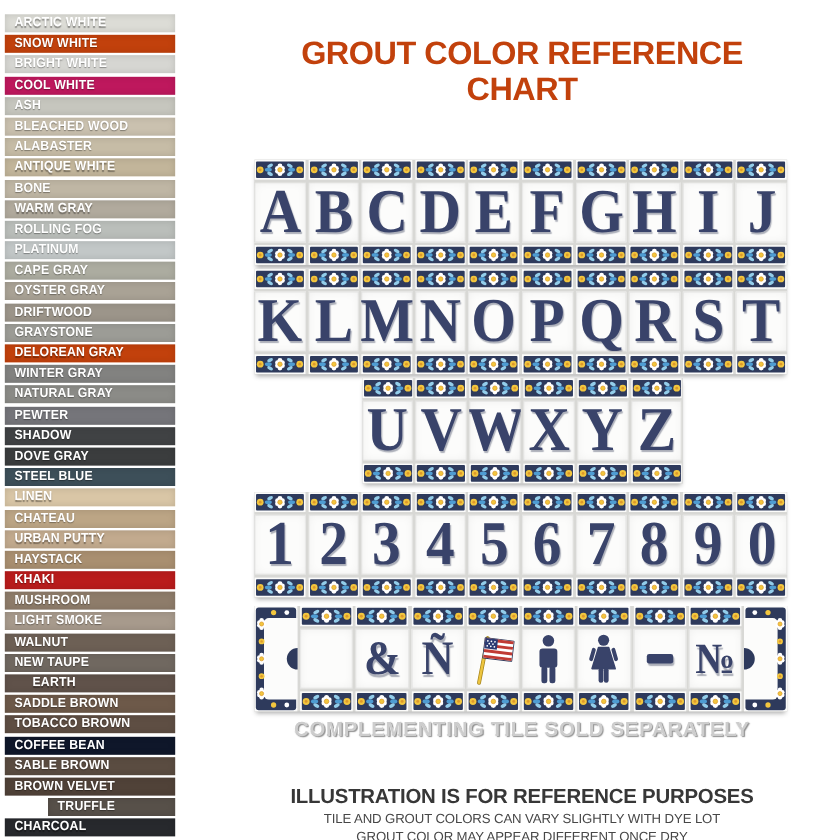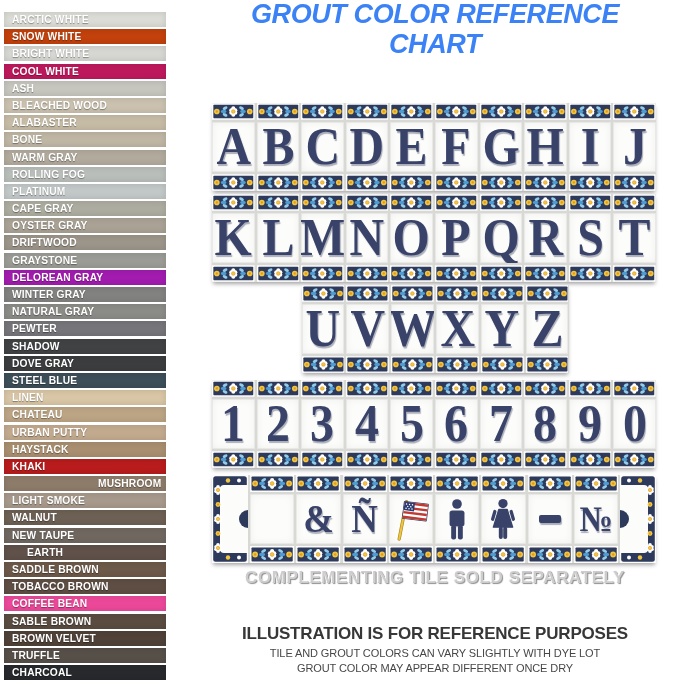--- a/index.html
+++ b/index.html
@@ -1,32 +1,32 @@
 <!DOCTYPE html>
 <html><head>
 <meta charset="utf-8">
 <style>
   * { margin:0; padding:0; box-sizing:border-box; }
   html,body { width:700px; height:700px; background:#ffffff; overflow:hidden;
     font-family:"Liberation Sans","DejaVu Sans",sans-serif; }
   .page { position:relative; width:700px; height:700px; background:#fff; }
 
   
-  .left-list { position:absolute; left:4px; top:12px; width:162px;
+  .left-list { position:absolute; left:4px; top:12px; width:142px;
     display:flex; flex-direction:column; gap:2.2px; }
   .swatch { height:15px; display:flex; align-items:center; padding-left:8px;
     box-shadow: inset 0 0 6px rgba(0,0,0,0.12); }
   .swatch-label { color:#ffffff; font-size:11px; font-weight:bold;
     letter-spacing:0.2px; white-space:nowrap; transform:scaleX(0.93);
     transform-origin:left center; text-shadow:0 1px 1px rgba(0,0,0,0.38); line-height:1; }
 
   
   .right-col { position:absolute; left:212px; top:0; width:446px; }
-  .title { text-align:center; font-size:27px; font-weight:bold;
-    color:#3b82f6; letter-spacing:-0.4px; line-height:1.1;font-style:italic; }
+  .title { margin-top:30px; text-align:center; font-size:27px; font-weight:bold;
+    color:#c2410c; letter-spacing:-0.4px; line-height:1.1; }
 
   .tiles { margin-top:44px; }
   .tile-set { width:444px; background:#d8d8d5; display:flex; flex-direction:column;
     gap:2px; margin-bottom:3px; box-shadow:0 3px 4px -1px rgba(0,0,0,0.35); }
   .tile-set.w6 { width:267px; margin-left:auto; margin-right:auto; }
   .tile-set.gap-top { margin-top:7px; }
   .strip-row { display:flex; gap:2px; height:17px; }
   .strip-tile { flex:1; height:17px; }
   .strip-tile svg { width:100%; height:100%; display:block; }
   .tile-mid { display:flex; gap:2px; height:50px; }
@@ -76,20 +76,23 @@
       </div>
       <div class="swatch" style="background: rgb(198, 198, 190);">
         <span class="swatch-label">ASH</span>
       </div>
       <div class="swatch" style="background: rgb(202, 193, 175);">
         <span class="swatch-label">BLEACHED WOOD</span>
       </div>
       <div class="swatch" style="background: rgb(198, 188, 166);">
         <span class="swatch-label">ALABASTER</span>
       </div>
+      <div class="swatch" style="background: rgb(194, 181, 154);">
+        <span class="swatch-label">ANTIQUE WHITE</span>
+      </div>
       <div class="swatch" style="background: rgb(191, 182, 164);">
         <span class="swatch-label">BONE</span>
       </div>
       <div class="swatch" style="background: rgb(177, 170, 157);">
         <span class="swatch-label">WARM GRAY</span>
       </div>
       <div class="swatch" style="background: rgb(186, 190, 186);">
         <span class="swatch-label">ROLLING FOG</span>
       </div>
       <div class="swatch" style="background: rgb(194, 199, 199);">
@@ -100,21 +103,21 @@
       </div>
       <div class="swatch" style="background: rgb(169, 162, 149);">
         <span class="swatch-label">OYSTER GRAY</span>
       </div>
       <div class="swatch" style="background: rgb(156, 149, 138);">
         <span class="swatch-label">DRIFTWOOD</span>
       </div>
       <div class="swatch" style="background: rgb(156, 156, 150);">
         <span class="swatch-label">GRAYSTONE</span>
       </div>
-      <div class="swatch" style="background: #a21caf;">
+      <div class="swatch" style="background: #c2410c;">
         <span class="swatch-label">DELOREAN GRAY</span>
       </div>
       <div class="swatch" style="background: rgb(130, 130, 128);">
         <span class="swatch-label">WINTER GRAY</span>
       </div>
       <div class="swatch" style="background: rgb(139, 139, 135);">
         <span class="swatch-label">NATURAL GRAY</span>
       </div>
       <div class="swatch" style="background: rgb(117, 117, 122);">
         <span class="swatch-label">PEWTER</span>
@@ -136,51 +139,51 @@
       </div>
       <div class="swatch" style="background: rgb(194, 170, 142);">
         <span class="swatch-label">URBAN PUTTY</span>
       </div>
       <div class="swatch" style="background: rgb(169, 143, 112);">
         <span class="swatch-label">HAYSTACK</span>
       </div>
       <div class="swatch" style="background: #b91c1c;">
         <span class="swatch-label">KHAKI</span>
       </div>
-      <div class="swatch" style="background: rgb(142, 124, 106); justify-content: flex-end;">
+      <div class="swatch" style="background: rgb(142, 124, 106);">
         <span class="swatch-label">MUSHROOM</span>
       </div>
       <div class="swatch" style="background: rgb(167, 154, 140);">
         <span class="swatch-label">LIGHT SMOKE</span>
       </div>
       <div class="swatch" style="background: rgb(109, 96, 85);">
         <span class="swatch-label">WALNUT</span>
       </div>
       <div class="swatch" style="background: rgb(112, 104, 96);">
         <span class="swatch-label">NEW TAUPE</span>
       </div>
       <div class="swatch" style="background: rgb(96, 82, 74); padding-left: 23px;">
         <span class="swatch-label">EARTH</span>
       </div>
       <div class="swatch" style="background: rgb(109, 89, 73);">
         <span class="swatch-label">SADDLE BROWN</span>
       </div>
       <div class="swatch" style="background: rgb(94, 78, 67);">
         <span class="swatch-label">TOBACCO BROWN</span>
       </div>
-      <div class="swatch" style="background: #ec4899;">
+      <div class="swatch" style="background: #0f172a;">
         <span class="swatch-label">COFFEE BEAN</span>
       </div>
       <div class="swatch" style="background: rgb(90, 76, 65);">
         <span class="swatch-label">SABLE BROWN</span>
       </div>
       <div class="swatch" style="background: rgb(80, 66, 56);">
         <span class="swatch-label">BROWN VELVET</span>
       </div>
-      <div class="swatch" style="background: rgb(87, 80, 73);">
+      <div class="swatch" style="background: rgb(87, 80, 73); margin-left: 36px;">
         <span class="swatch-label">TRUFFLE</span>
       </div>
       <div class="swatch" style="background: rgb(39, 41, 45);">
         <span class="swatch-label">CHARCOAL</span>
       </div>
     </div>
   <div class="right-col">
     <h1 class="title">GROUT COLOR REFERENCE CHART</h1>
     <div class="tiles">
         <div class="tile-set">

